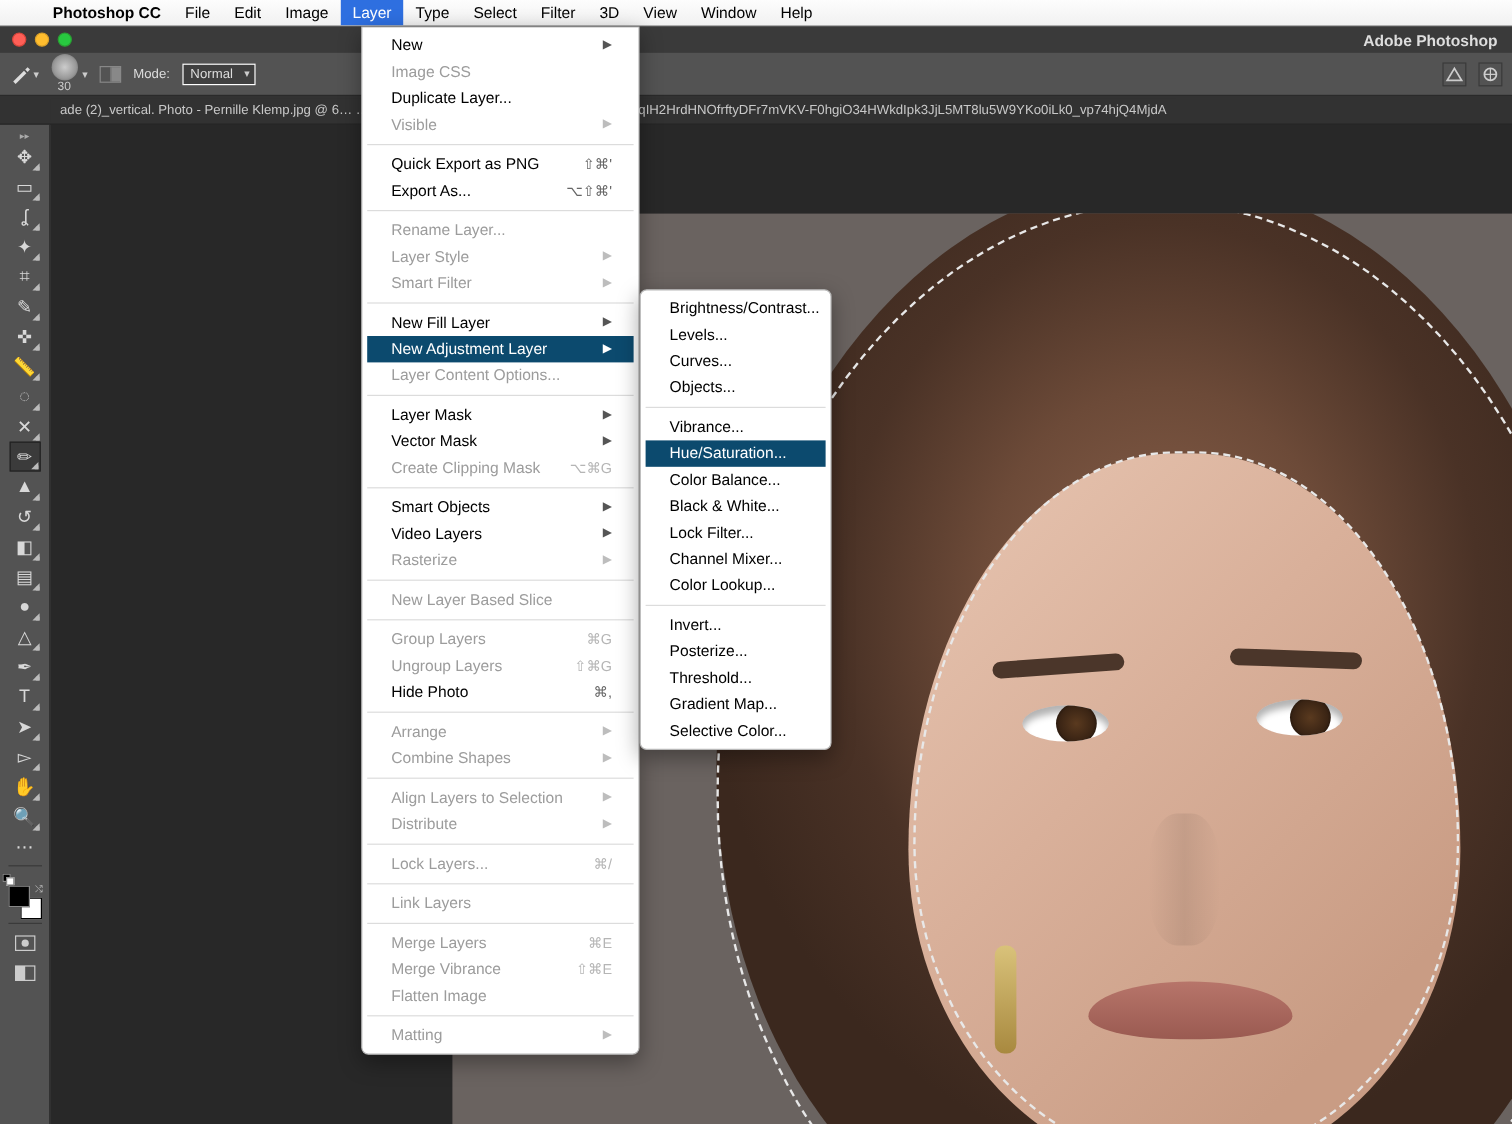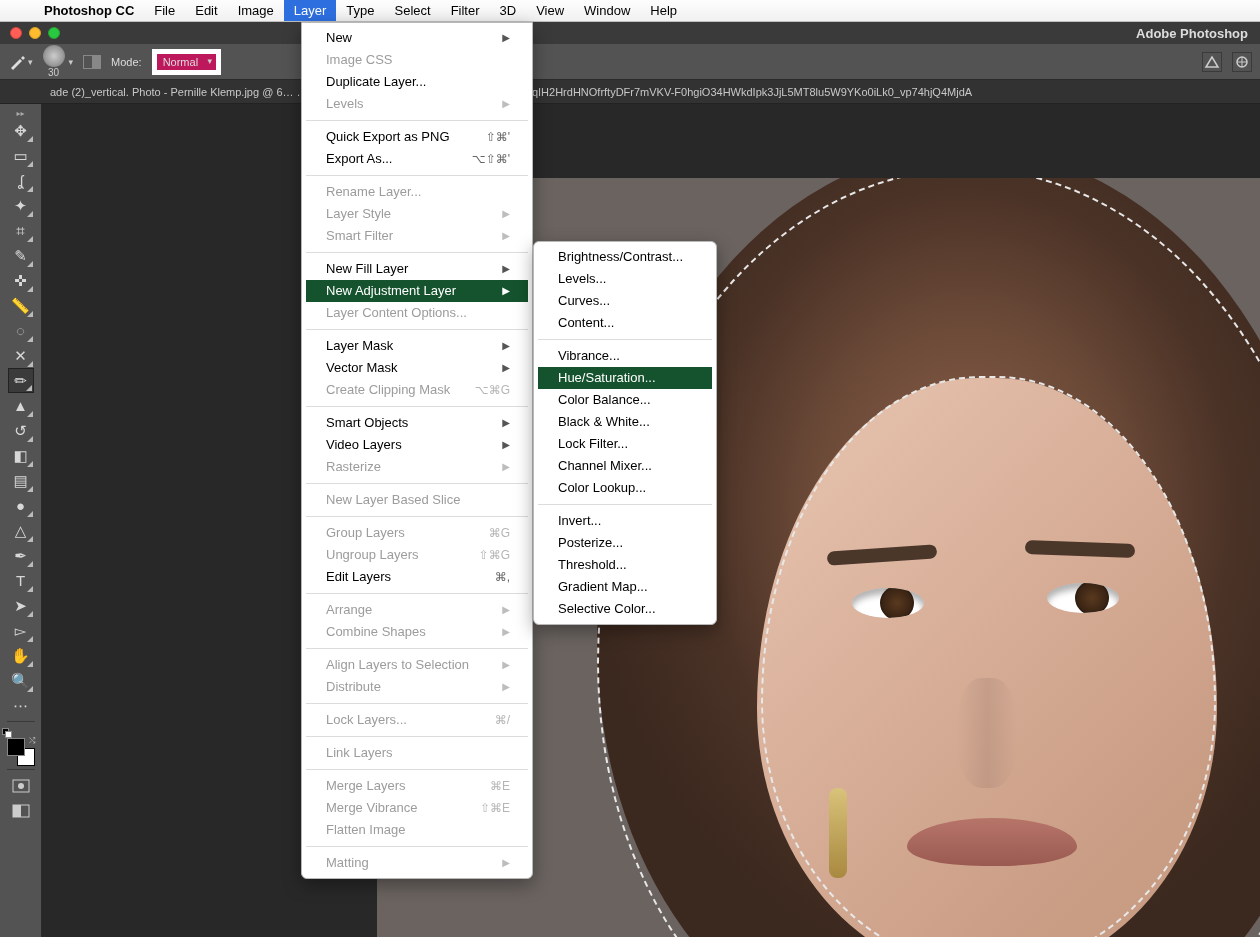--- a/index.html
+++ b/index.html
@@ -22,21 +22,21 @@
   .window-title-right { position: absolute; right: 12px; color: #ddd; font-size: 13px; font-weight: 600; }
 
   
   .options-bar { height: 36px; background: #535353; border-bottom: 1px solid #2a2a2a; display: flex; align-items: center; padding: 0 8px; gap: 10px; font-size: 11px; color: #ddd; }
   .brush-preview { display:flex; align-items:center; gap:4px; }
   .brush-circle { width: 22px; height: 22px; border-radius: 50%; background: radial-gradient(circle, #ccc 0%, #999 60%, #555 100%); }
   .brush-size { font-size: 10px; color:#ccc; }
   .toggle-panels { width:18px; height:14px; border:1px solid #888; display:flex; }
   .toggle-panels div{ flex:1; border-right:1px solid #888;} .toggle-panels div:last-child{border:none; background:#888;}
   .mode-label { color:#ddd; }
-  .mode-select { background:#be185d; border:5px solid #ffffff; color:#ddd; padding:2px 18px 2px 6px; font-size:11px; position:relative; }
+  .mode-select { background:#404040; border:1px solid #ffffff; color:#ddd; padding:2px 18px 2px 6px; font-size:11px; position:relative; }
   .small-chev { font-size:9px; color:#ccc; }
   .opt-icon { width:20px; height:20px; border:1px solid #3a3a3a; display:flex; align-items:center; justify-content:center; color:#ccc; font-size:13px;}
   .opt-spacer { flex:1; }
 
   
   .doc-tab-bar { height: 24px; background: #323232; display:flex; align-items:center; color:#c8c8c8; font-size:11px; padding-left: 42px; white-space:nowrap; overflow:hidden; border-bottom:1px solid #222;}
   .doc-tab { padding: 4px 8px; background:#323232; }
 
   
   .main-area { position:absolute; top: 104px; left: 42px; right:0; bottom:0; background:#282828; }
@@ -68,24 +68,24 @@
   .swatch-bg { position:absolute; right:0; bottom:0; width:18px; height:18px; background:#fff; border:1px solid #000;}
   .swatch-fg { position:absolute; left:0; top:0; width:18px; height:18px; background:#000; border:1px solid #888;}
   .mini-swap { position:absolute; right:-1px; top:-2px; font-size:8px; color:#ccc;}
   .mini-default { position:absolute; left:-2px; bottom:-3px; width:9px; height:9px;}
   .mini-default .a{position:absolute;width:7px;height:7px;background:#000;border:1px solid #888;}
   .mini-default .b{position:absolute;width:7px;height:7px;background:#fff;border:1px solid #888;left:3px;top:3px;}
 
   
   .dropdown { position:absolute; background:#fff; border:1px solid #b8b8b8; box-shadow: 0 6px 18px rgba(0,0,0,.35); font-size:13px; color:#000; padding: 4px 4px; border-radius: 0 0 6px 6px;}
   .dropdown.layer-menu { top:22px; left:301px; width:232px; }
-  .dropdown.submenu { top:241px; left:533px; width:184px; border-radius:6px;}
+  .dropdown.submenu { top:241px; left:533px; width:160px; border-radius:6px;}
   .menu-row { display:flex; align-items:center; justify-content:space-between; padding: 2px 18px 2px 20px; line-height:18px; white-space:nowrap;}
   .menu-row.disabled { color:#9c9c9c; }
-  .menu-row.hl { background:#14532d; color:#fff; }
+  .menu-row.hl { background:#0c4a6e; color:#fff; }
   .menu-row .arrow { font-size:10px; color:#555; margin-left:10px;}
   .menu-row.hl .arrow { color:#fff; }
   .menu-row.disabled .arrow { color:#bdbdbd;}
   .menu-row .shortcut { color:#666; font-size:12px; margin-left:14px;}
   .menu-row.disabled .shortcut{ color:#b5b5b5;}
   .menu-sep { height:1px; background:#dcdcdc; margin:5px 0;}
 
   svg { display:block; }
 </style>
 </head>
@@ -245,21 +245,21 @@
     </div>
     <div class="menu-row disabled">
       <span>Image CSS</span>
       <span style="display: flex; align-items: center;"></span>
     </div>
     <div class="menu-row">
       <span>Duplicate Layer...</span>
       <span style="display: flex; align-items: center;"></span>
     </div>
     <div class="menu-row disabled">
-      <span>Levels</span>
+      <span>Visible</span>
       <span style="display: flex; align-items: center;">
         <span class="arrow">▶</span>
       </span>
     </div>
     <div class="menu-sep"></div>
     <div class="menu-row">
       <span>Quick Export as PNG</span>
       <span style="display: flex; align-items: center;">
         <span class="shortcut">⇧⌘'</span>
       </span>
@@ -354,21 +354,21 @@
         <span class="shortcut">⌘G</span>
       </span>
     </div>
     <div class="menu-row disabled">
       <span>Ungroup Layers</span>
       <span style="display: flex; align-items: center;">
         <span class="shortcut">⇧⌘G</span>
       </span>
     </div>
     <div class="menu-row">
-      <span>Edit Layers</span>
+      <span>Hide Photo</span>
       <span style="display: flex; align-items: center;">
         <span class="shortcut">⌘,</span>
       </span>
     </div>
     <div class="menu-sep"></div>
     <div class="menu-row disabled">
       <span>Arrange</span>
       <span style="display: flex; align-items: center;">
         <span class="arrow">▶</span>
       </span>
@@ -437,21 +437,21 @@
     </div>
     <div class="menu-row">
       <span>Levels...</span>
       <span style="display: flex; align-items: center;"></span>
     </div>
     <div class="menu-row">
       <span>Curves...</span>
       <span style="display: flex; align-items: center;"></span>
     </div>
     <div class="menu-row">
-      <span>Content...</span>
+      <span>Objects...</span>
       <span style="display: flex; align-items: center;"></span>
     </div>
     <div class="menu-sep"></div>
     <div class="menu-row">
       <span>Vibrance...</span>
       <span style="display: flex; align-items: center;"></span>
     </div>
     <div class="menu-row hl">
       <span>Hue/Saturation...</span>
       <span style="display: flex; align-items: center;"></span>

